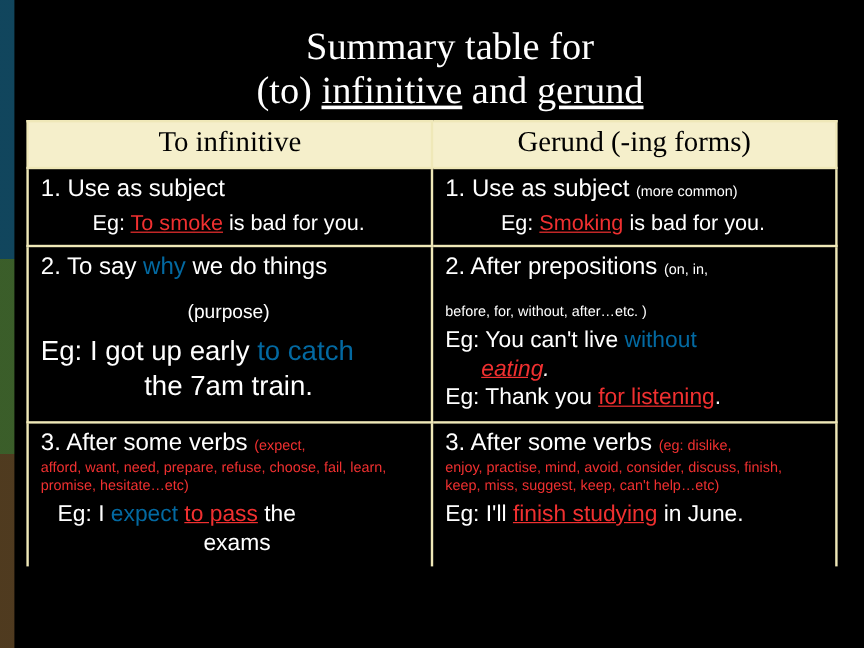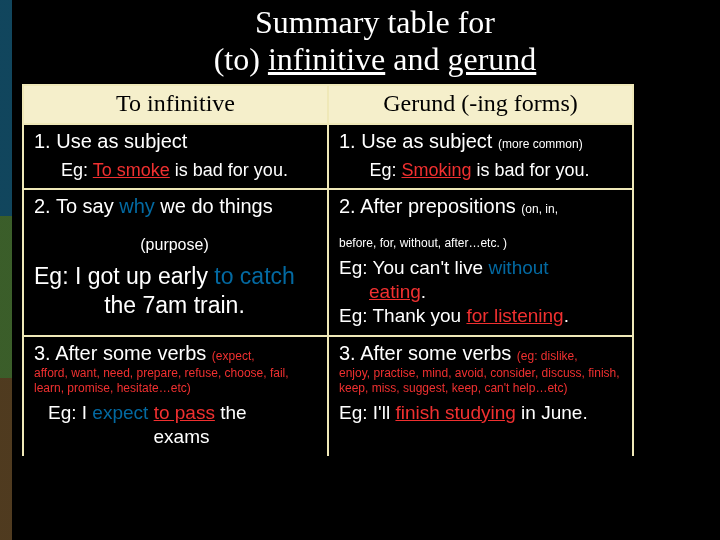--- a/index.html
+++ b/index.html
@@ -23,25 +23,26 @@
       #7a5a30 70%, #7a5a30 100%);
     opacity: 0.65;
   }
   .title {
     margin-left: 30px;
     color: #fff;
     font-size: 32px;
     text-align: center;
     padding: 4px 0 6px 0;
     font-family: "Times New Roman", serif;
+    margin-top: 16px;
   }
   .title .u { text-decoration: underline; }
   table {
     border-collapse: collapse;
-    width: 612px;
+    width: 676px;
     margin-left: 22px;
     table-layout: fixed;
   }
   col.left { width: 50%; }
   col.right { width: 50%; }
   th {
     background: #f5efcb;
     font-weight: normal;
     font-size: 24px;
     font-family: "Times New Roman", serif;
@@ -59,21 +60,21 @@
     line-height: 1.28;
   }
   .num { color: #fff; }
   .small { font-size: 12px; color: #fff; }
   .small-red { font-size: 12px; color: #f03030; }
   .red { color: #0369a1; text-align: right; }
   .ul-red { text-decoration: underline; color: #f03030; }
   .note { font-size: 14px; margin-top: 2px; text-align: center; }
   .eg { margin-top: 4px; }
   .eg-block { margin-top: 6px; }
-  .indent { padding-left: 30px; }
+  .indent { padding-left: 30px; font-style: italic; }
   .center { text-align: center; }
 </style>
 </head>
 <body>
 
 <div class="bg-accent"></div>
 
 <div class="title">
   <span>Summary table for</span><br>
   <span>(to) </span><span class="u">infinitive</span><span> and </span><span class="u">gerund</span>

